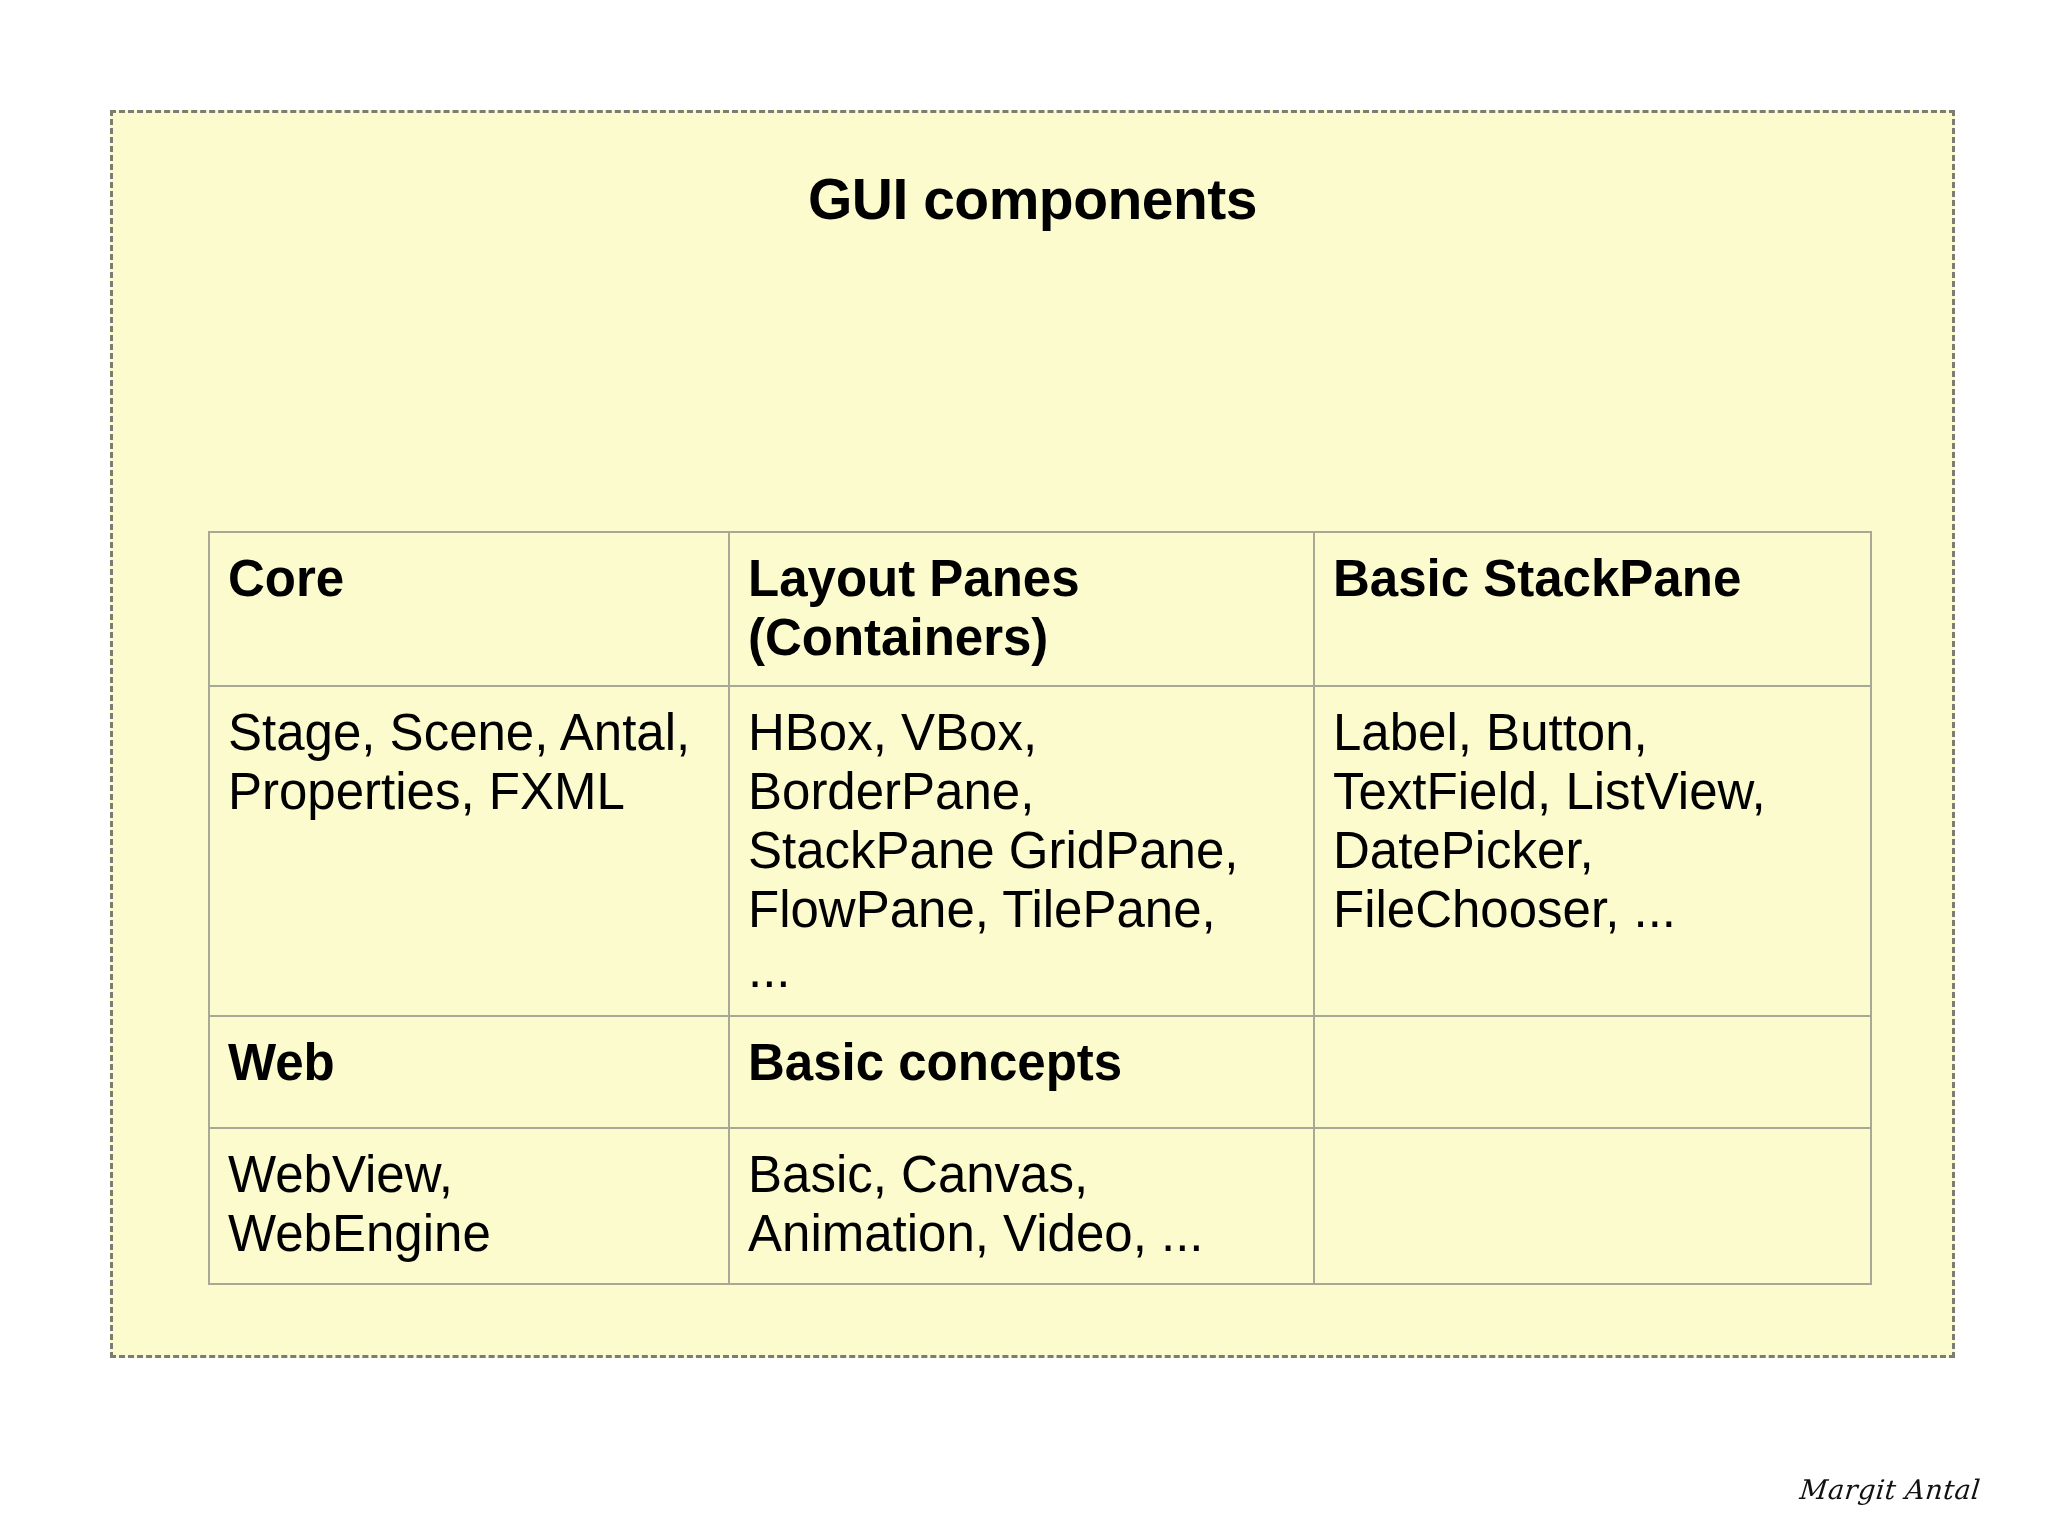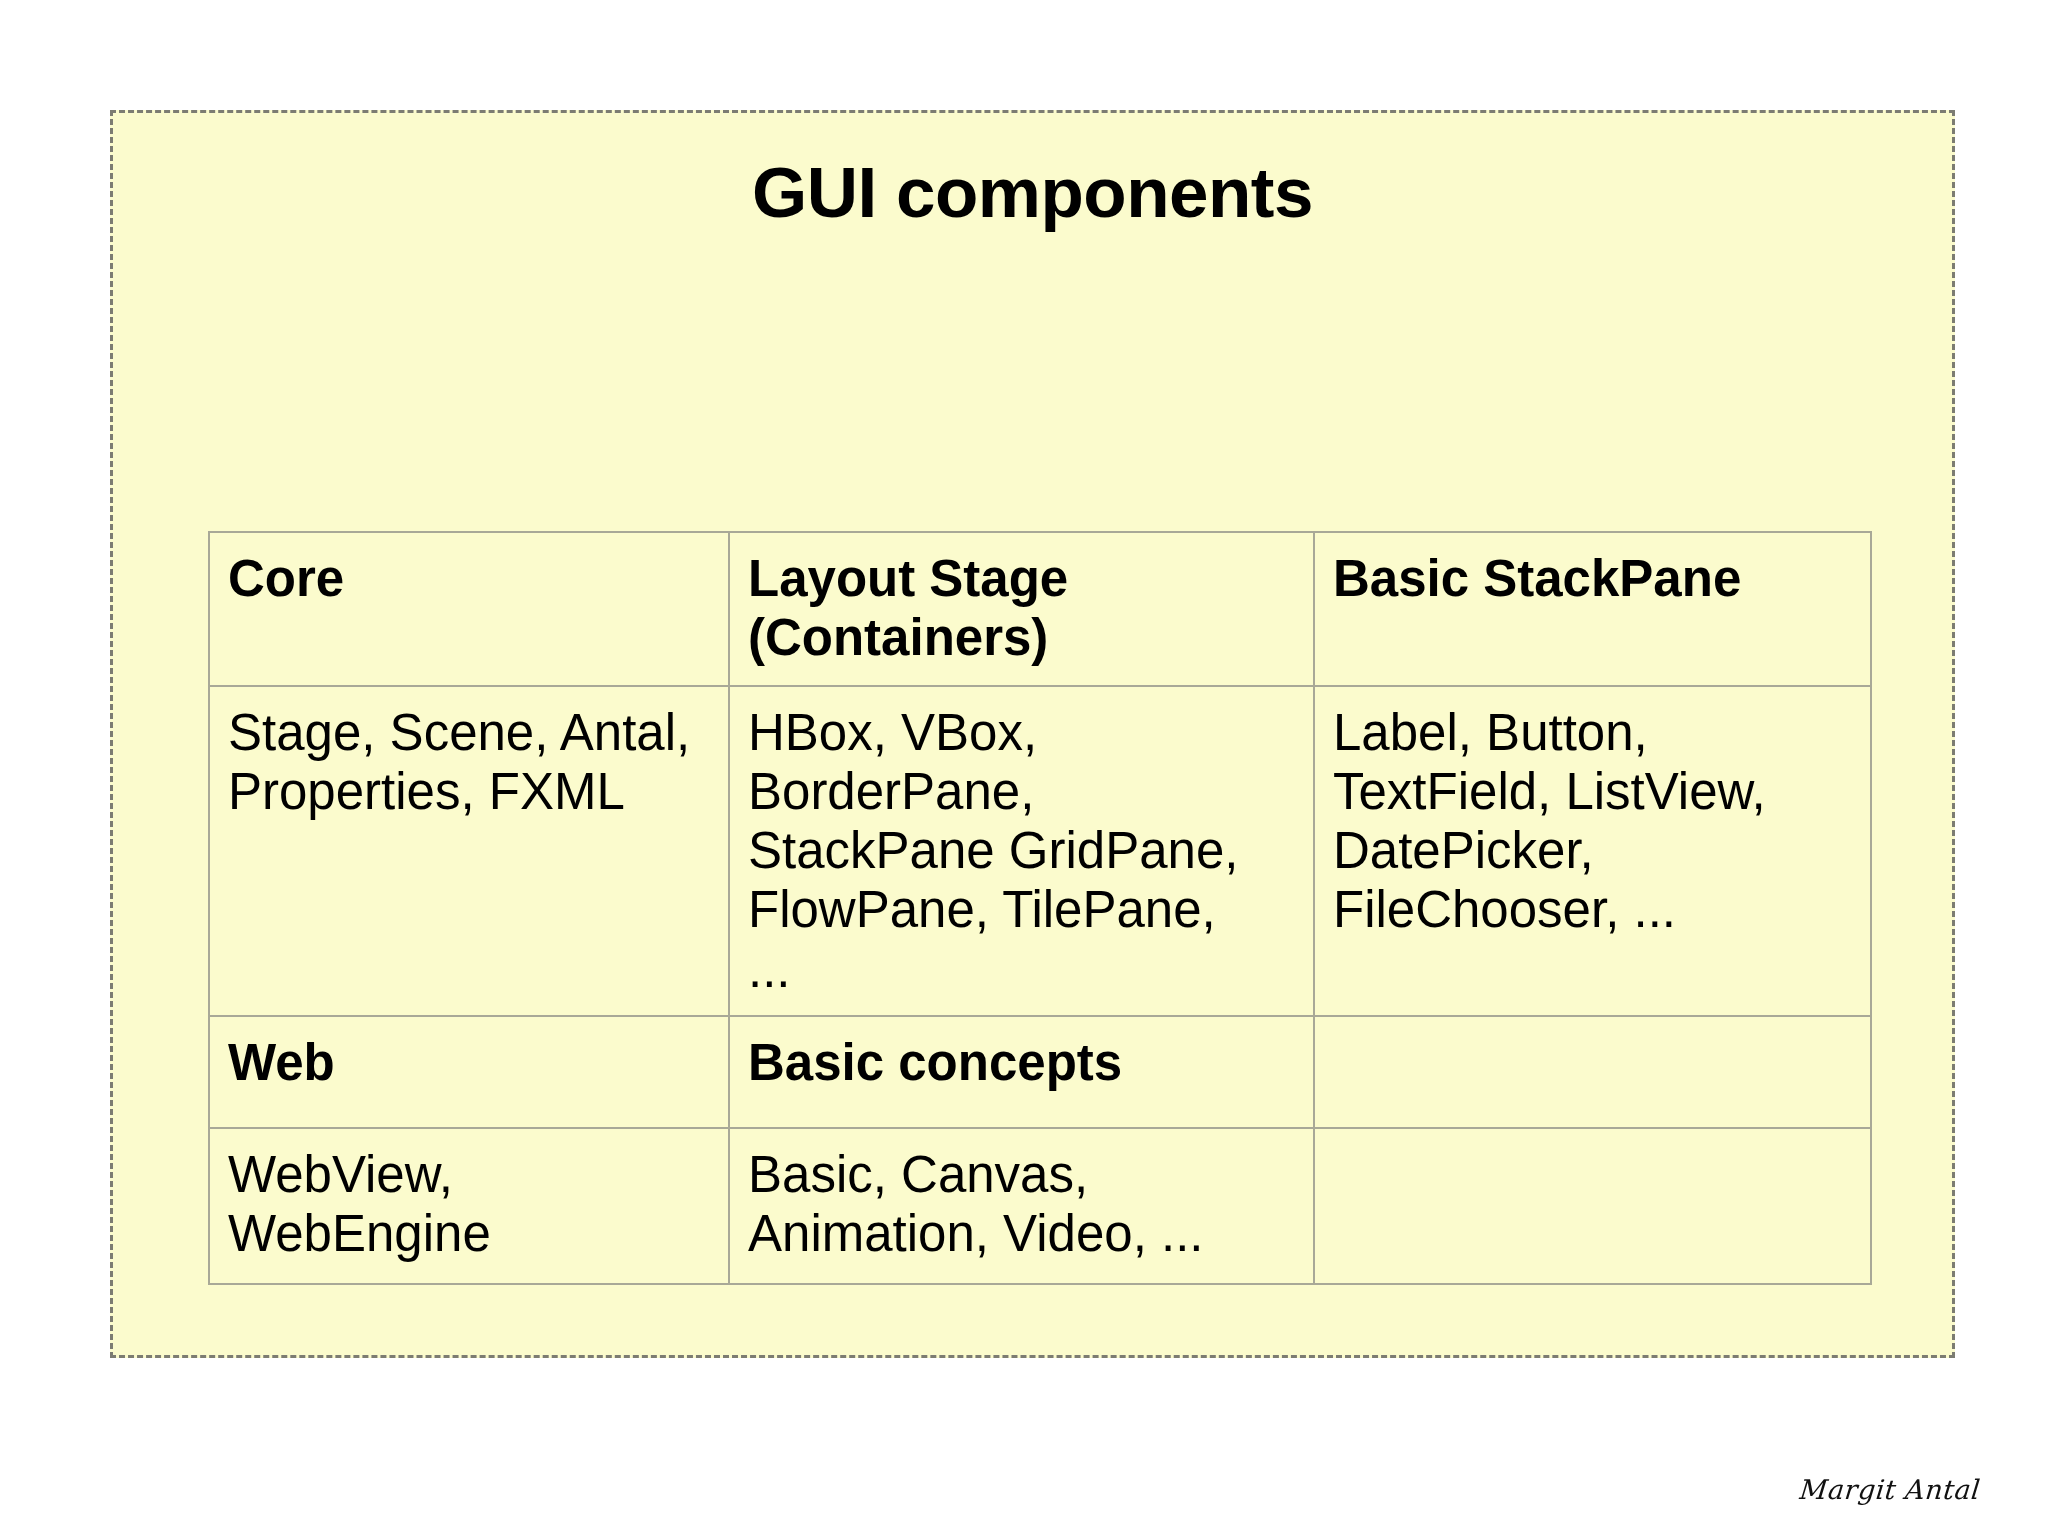--- a/index.html
+++ b/index.html
@@ -30,24 +30,24 @@
   #slide::before,
   #slide::after {
     content: "";
     position: absolute;
     pointer-events: none;
   }
 
   #slide-title {
     position: absolute;
     left: 0;
-    top: 41px;
+    top: 55px;
     width: 100%;
     text-align: center;
-    font-size: 71px;
+    font-size: 57px;
     font-weight: bold;
     color: #000000;
     letter-spacing: -0.5px;
     line-height: 1.1;
   }
 
   #gui-table {
     position: absolute;
     left: 95px;
     top: 418px;
@@ -108,21 +108,21 @@
       <col class="c1">
         <col class="c2">
         <col class="c3">
     </colgroup>
     <tbody>
       <tr class="r-head">
         <td class="hdr">
             <span class="cell-text">Core</span>
           </td>
         <td class="hdr">
-            <span class="cell-text">Layout Stage
+            <span class="cell-text">Layout Panes
 (Containers)</span>
           </td>
         <td class="hdr">
             <span class="cell-text">Basic StackPane</span>
           </td>
       </tr>
       <tr class="r-body">
         <td>
             <span class="cell-text">Stage, Scene, Antal,
 Properties, FXML</span>

